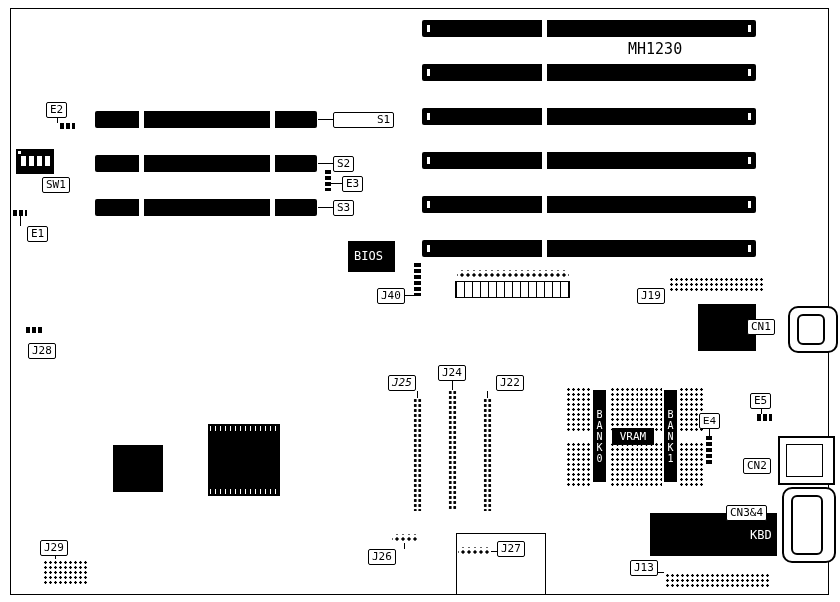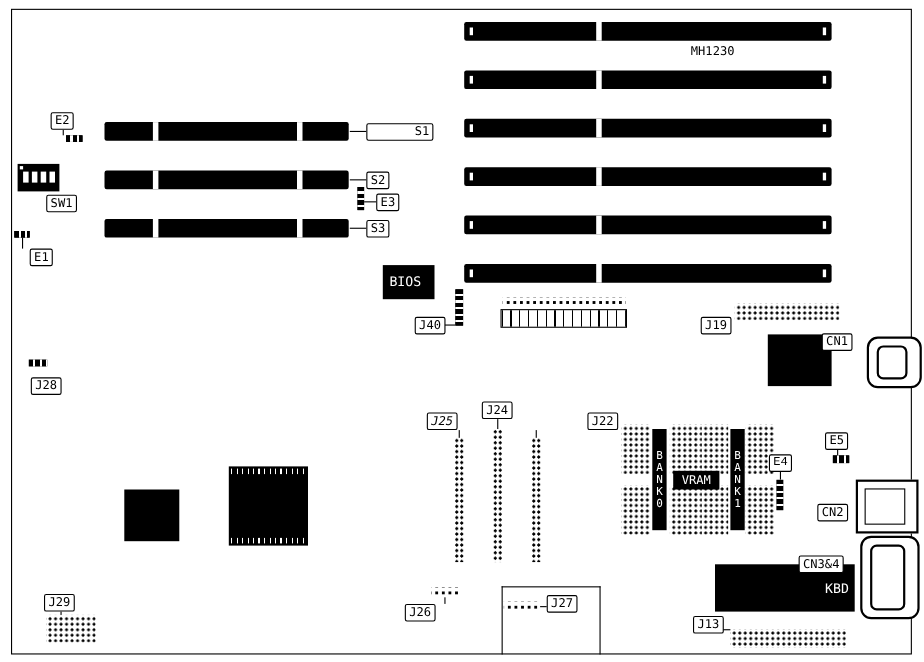--- a/index.html
+++ b/index.html
@@ -30,21 +30,21 @@
     writing-mode:vertical-rl; text-orientation:upright;
     font-size:10px; line-height:13px; text-align:center;
   }
   .blk-label { position:absolute; background:#000; color:#fff; font-size:11px; line-height:17px; text-align:center; z-index:20; }
   .chip-text { position:absolute; color:#fff; font-size:12px; z-index:6; }
   .dsub { position:absolute; border:2px solid #000; border-radius:10px; background:#fff; z-index:5; }
   .dsub-in { position:absolute; left:7px; right:11px; top:6px; bottom:6px; border:2px solid #000; border-radius:6px; }
   .wconn { position:absolute; border:2px solid #000; background:#fff; z-index:5; }
   .wconn-in { position:absolute; left:6px; right:10px; top:6px; bottom:6px; border:1px solid #000; }
   .swdot { position:absolute; background:#fff; }
-  .plain-text { position:absolute; font-size:11px; z-index:6; }
+  .plain-text { position:absolute; font-size:15px; z-index:6; }
 </style>
 </head>
 <body>
 
 <div class="board" style="left:10px;top:8px;width:819px;height:587px;"></div>
 
 <div class="line" style="left:456px;top:533px;width:1px;height:62px;"></div>
 <div class="line" style="left:545px;top:533px;width:1px;height:62px;"></div>
 <div class="line" style="left:456px;top:533px;width:90px;height:1px;"></div>
 
@@ -130,31 +130,31 @@
 <div class="line" style="left:403px;top:295px;width:11px;height:1px;"></div>
 <div class="lbl" style="left:377px;top:288px;">J40</div>
 
 <div class="dotrow" style="left:457px;top:270px;width:112px;height:9px;"></div>
 <div class="edge" style="left:455px;top:281px;width:115px;height:17px;"></div>
 
 <div class="dots" style="left:668px;top:276px;width:95px;height:15px;"></div>
 <div class="lbl" style="left:637px;top:288px;">J19</div>
 
 <div class="chip" style="left:698px;top:304px;width:58px;height:47px;"></div>
-<div class="lbl" style="left:747px;top:303px;">CN1</div>
+<div class="lbl" style="left:747px;top:319px;">CN1</div>
 <div class="dsub" style="left:788px;top:306px;width:50px;height:47px;">
   <div class="dsub-in"></div>
 </div>
 
 <div class="jmp-h" style="left:26px;top:327px;width:17px;height:6px;"></div>
 <div class="lbl" style="left:28px;top:343px;">J28</div>
 
 <div class="lbl" style="left:388px;top:375px;font-style:italic;">J25</div>
 <div class="lbl" style="left:438px;top:365px;">J24</div>
-<div class="lbl" style="left:496px;top:375px;margin-left:38px;">J22</div>
+<div class="lbl" style="left:496px;top:375px;">J22</div>
 <div class="line" style="left:417px;top:391px;width:1px;height:7px;"></div>
 <div class="line" style="left:452px;top:381px;width:1px;height:9px;"></div>
 <div class="line" style="left:487px;top:391px;width:1px;height:7px;"></div>
 <div class="simm" style="left:413px;top:398px;height:113px;"></div>
 <div class="simm" style="left:448px;top:390px;height:121px;"></div>
 <div class="simm" style="left:483px;top:398px;height:113px;"></div>
 
 <div class="dots" style="left:565px;top:386px;width:26px;height:45px;"></div>
 <div class="dots" style="left:565px;top:441px;width:26px;height:45px;"></div>
 <div class="dots" style="left:609px;top:386px;width:29px;height:45px;"></div>

